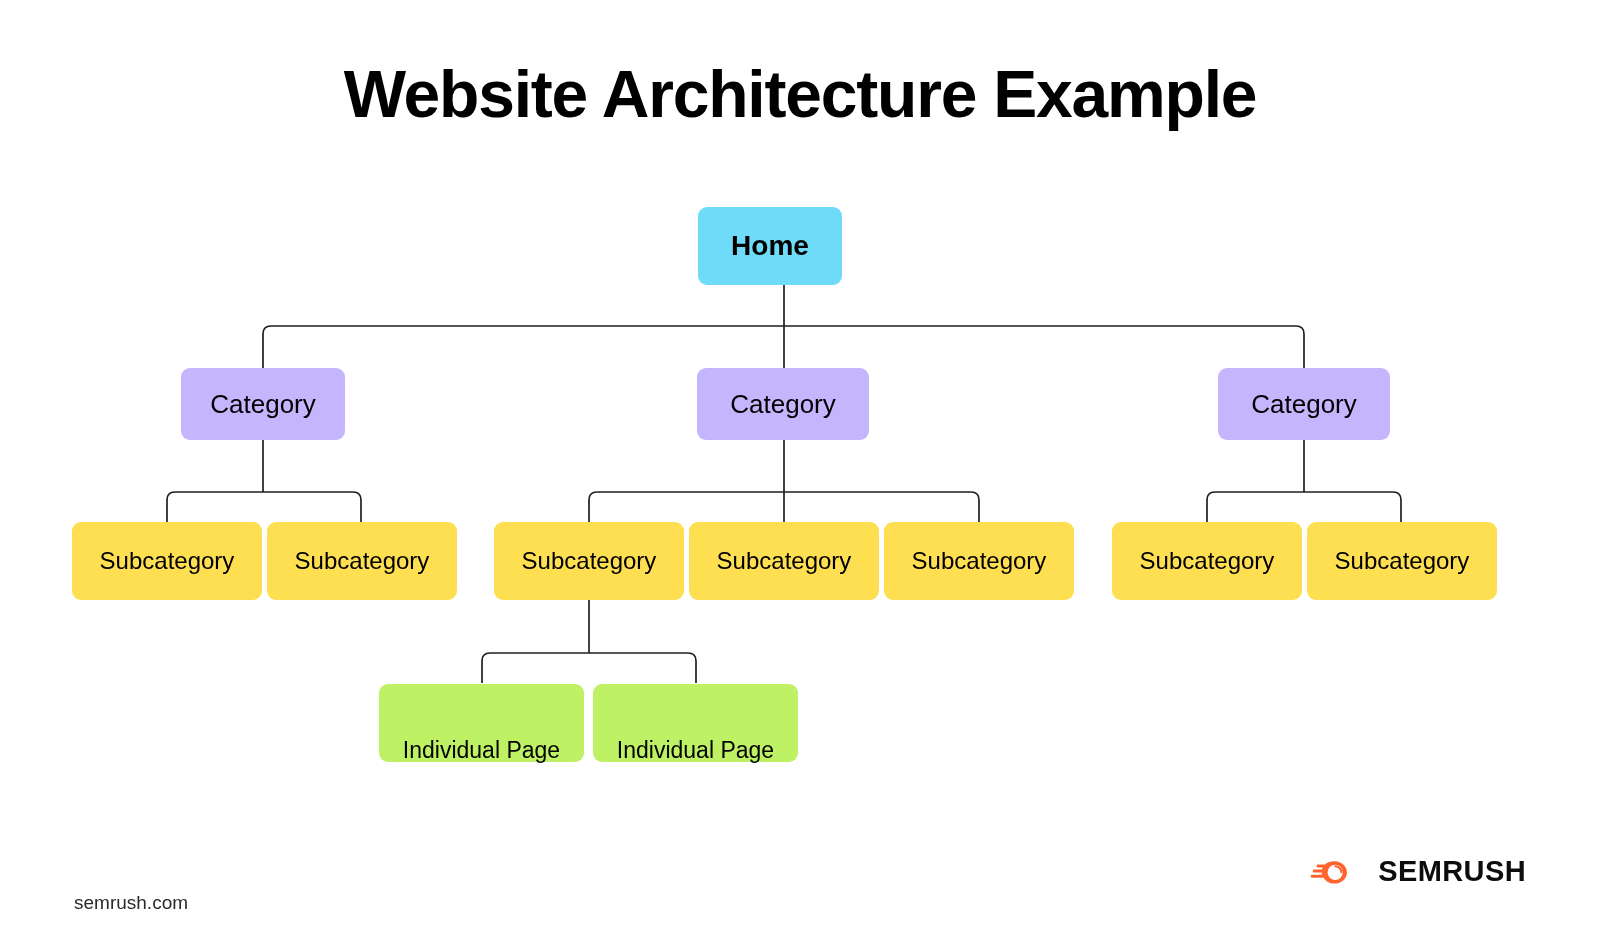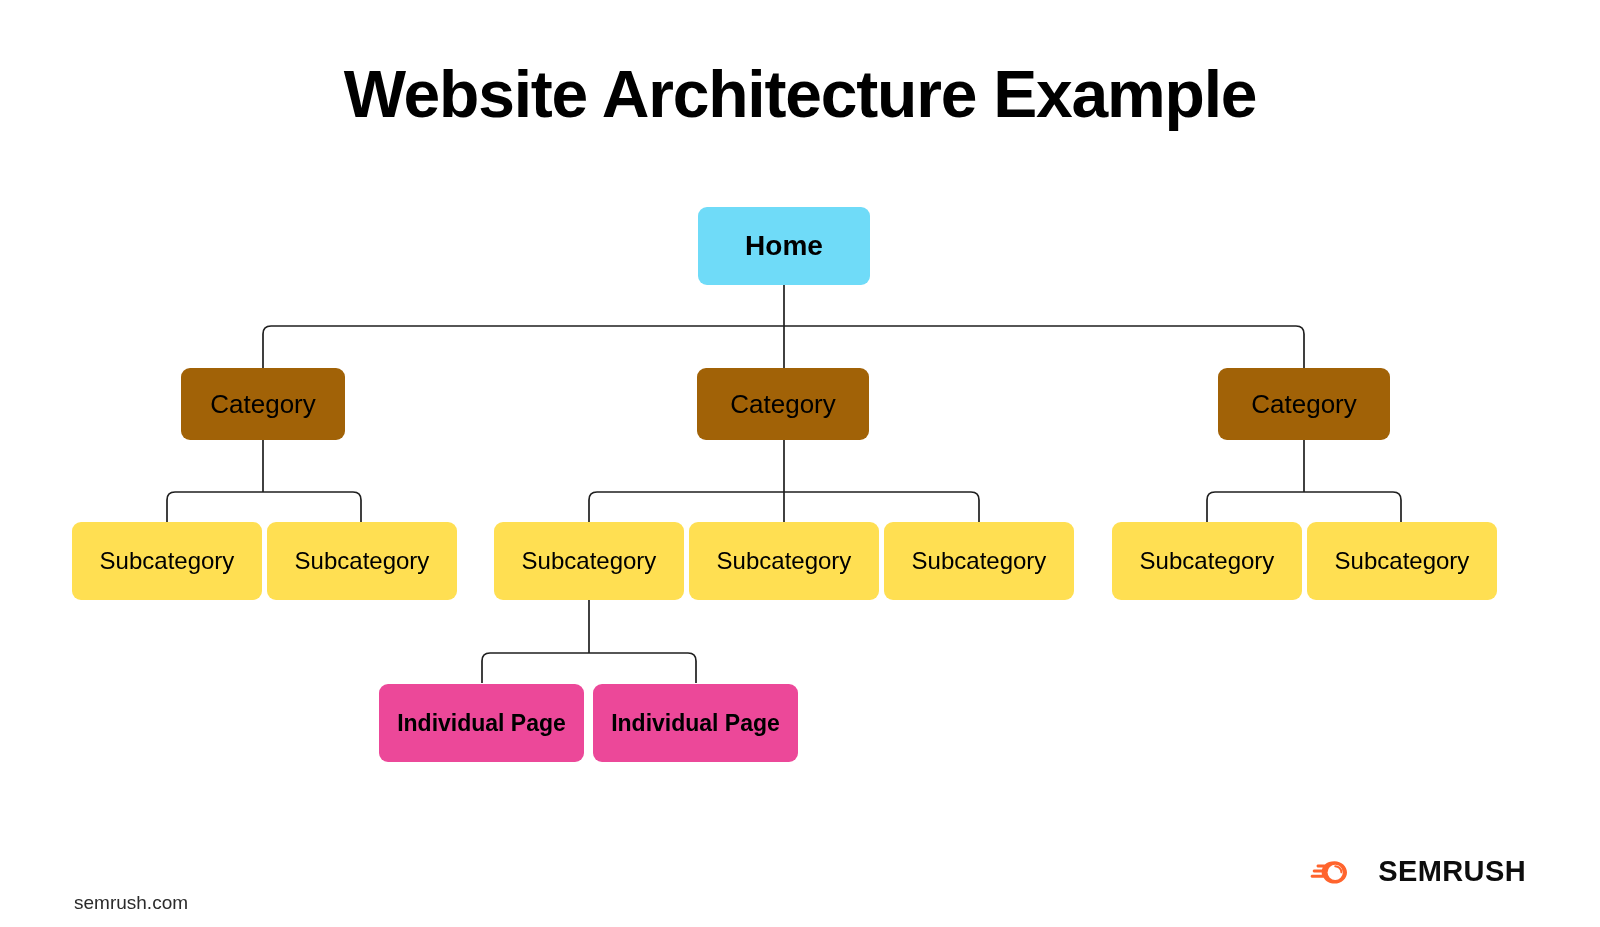--- a/index.html
+++ b/index.html
@@ -55,33 +55,34 @@
     text-align: center;
     line-height: 1;
     white-space: nowrap;
   }
   .node.home {
     background: #6FDBF8;
     font-size: 28px;
     font-weight: 700;
   }
   .node.category {
-    background: #a16207;
+    background: #c4b5fd;
     font-size: 26px;
     font-weight: 400;
   }
   .node.subcategory {
     background: #FFDF52;
     font-size: 24px;
     font-weight: 400;
   }
   .node.page {
-    background: #ec4899;
+    background: #bef264;
     font-size: 23px;
-    font-weight: 700;
+    font-weight: 400;
+    align-items: flex-end;
   }
 
   #footer-url {
     position: absolute;
     left: 74px;
     top: 892px;
     font-size: 19px;
     color: #2b2b2b;
     font-weight: 400;
   }
@@ -127,21 +128,21 @@
       <path d="M589,522 L589,500 Q589,492 597,492 L971,492 Q979,492 979,500 L979,522"></path>
 
       <path d="M1304,440 L1304,492"></path>
       <path d="M1207,522 L1207,500 Q1207,492 1215,492 L1393,492 Q1401,492 1401,500 L1401,522"></path>
 
       <path d="M589,600 L589,653"></path>
       <path d="M482,683 L482,661 Q482,653 490,653 L688,653 Q696,653 696,661 L696,683"></path>
     </g>
   </svg>
 
-  <div class="node home" style="left:698px; top:207px; width:172px; height:78px;">
+  <div class="node home" style="left:698px; top:207px; width:144px; height:78px;">
     <span>Home</span>
   </div>
 
   <div class="node category" style="left:181px; top:368px; width:164px; height:72px;">
     <span>Category</span>
   </div>
   <div class="node category" style="left:697px; top:368px; width:172px; height:72px;">
     <span>Category</span>
   </div>
   <div class="node category" style="left:1218px; top:368px; width:172px; height:72px;">

